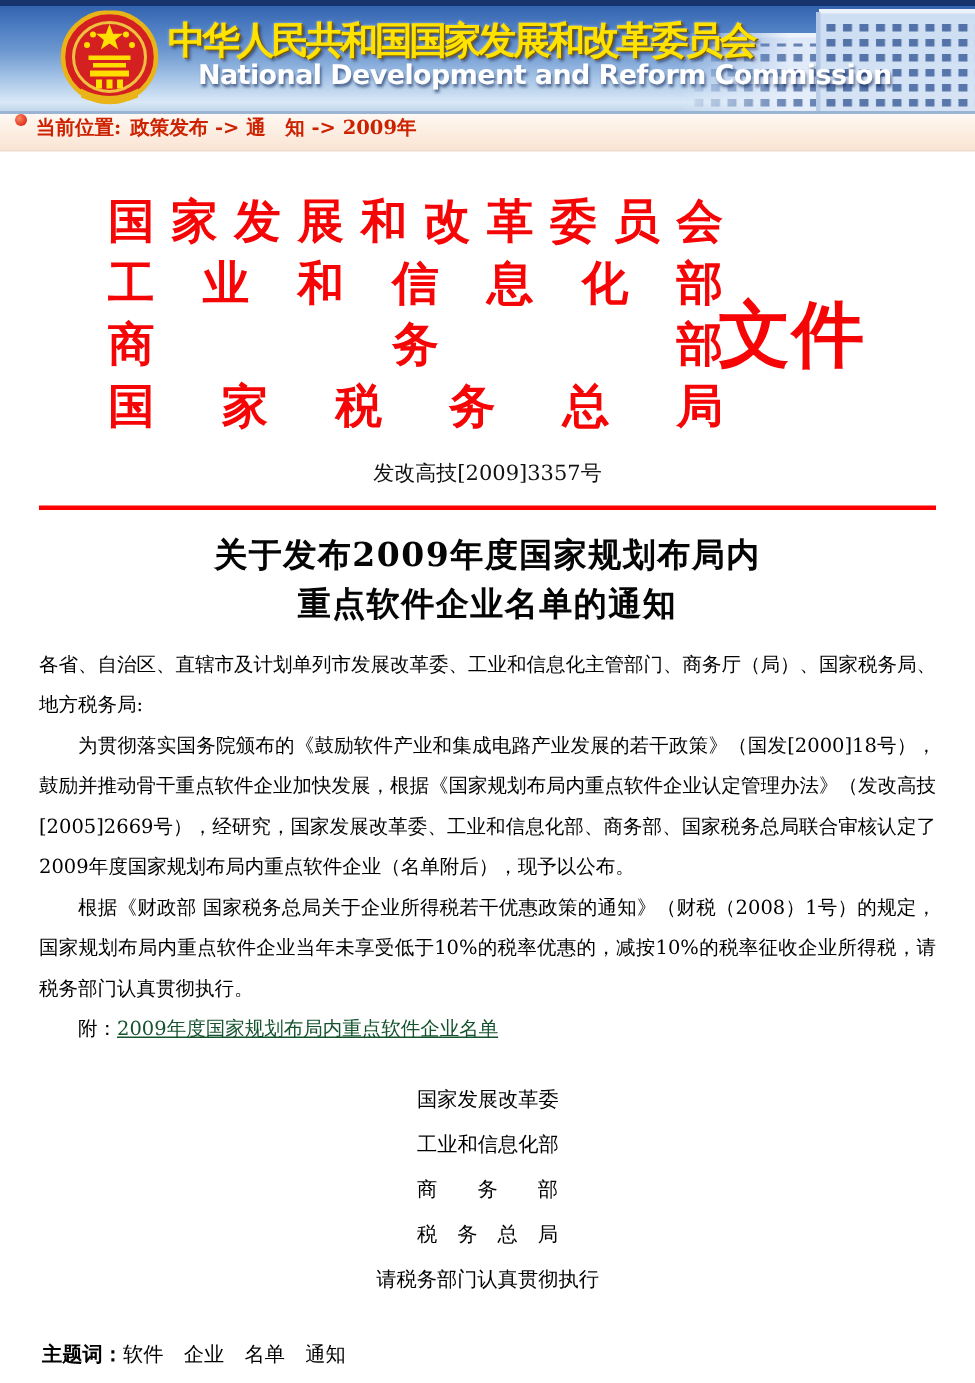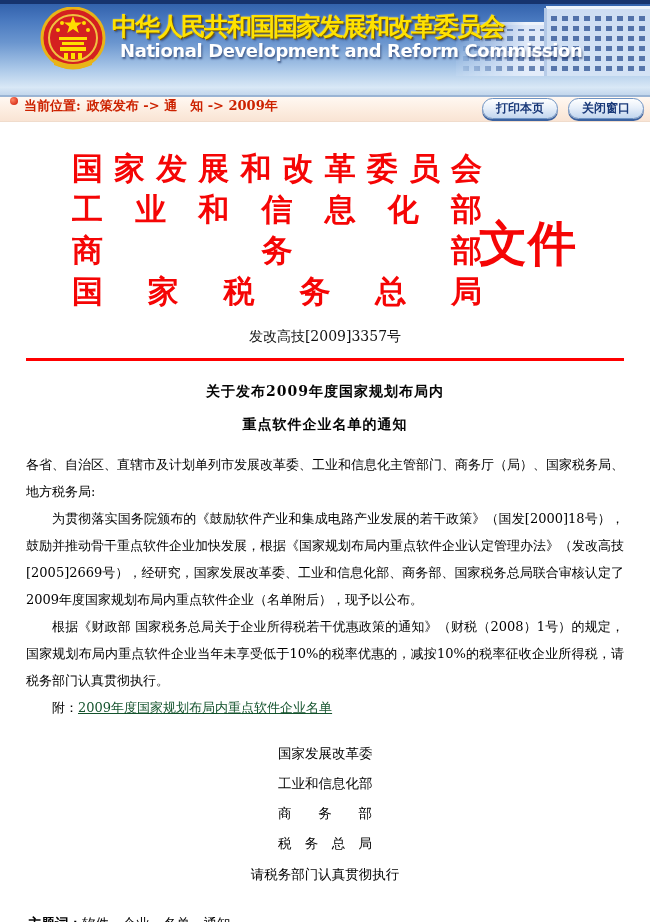--- a/index.html
+++ b/index.html
@@ -5,42 +5,42 @@
   * { margin: 0; padding: 0; box-sizing: border-box; }
   html,body { background: #ffffff; }
   body {
     width: 650px; height: 922px; overflow: hidden; position: relative;
     font-family: "DejaVu Serif", "Liberation Serif", serif;
     color: #000;
   }
 
   
   .site-header {
-    position: relative; height: 97px;
+    position: relative; height: 76px;
     background: linear-gradient(180deg,#2d5ca8 0%,#4a7ac0 22%,#6b96cf 45%,#a9c7e8 72%,#d9e8f6 92%,#c2d6ec 100%);
     border-bottom: 2px solid #9ab4d4;
     overflow: hidden;
   }
   .top-strip { position:absolute; left:0; top:0; width:100%; height:4px; background:#16336e; }
   .building {
     position: absolute; right: 0; top: 4px; width: 200px; height: 72px;
     -webkit-mask-image: linear-gradient(to right, transparent 0, #000 38%);
     mask-image: linear-gradient(to right, transparent 0, #000 38%);
     opacity: .95;
   }
   .emblem { position: absolute; left: 40px; top: 7px; width: 66px; height: 64px; }
   .site-title-cn {
     position: absolute; left: 112px; top: 10px;
     font-size: 25px; font-weight: bold; letter-spacing: -2px;
     color: #ffe200;
     text-shadow: 1px 1px 0 #7a5a00, 2px 2px 2px rgba(0,0,40,.45), 0 0 2px rgba(255,255,255,.5);
     white-space: nowrap;
   }
   .site-title-en {
-    position: absolute; left: 120px; top: 40px;
+    position: absolute; left: 132px; top: 40px;
     font-family: "DejaVu Sans", "Liberation Sans", sans-serif;
     font-size: 18px; font-weight: bold; letter-spacing: -0.4px;
     color: #ffffff; text-shadow: 1px 2px 2px rgba(10,30,80,.6);
     white-space: nowrap;
   }
 
   
   .breadcrumb-bar {
     position: relative; height: 25px;
     background: linear-gradient(180deg,#fff8f2 0%,#fcecdf 60%,#f9e4d4 100%);
@@ -78,21 +78,21 @@
   .wenjian {
     position: absolute; left: 453px; top: 64px;
     font-family: "DejaVu Sans", "Liberation Sans", sans-serif;
     font-size: 48px; font-weight: bold; color: #f50505; letter-spacing: 1px;
     white-space: nowrap;
   }
 
   .doc-number { margin-top: 14px; text-align: center; font-size: 14px; color: #111; }
   .red-rule { margin-top: 12px; border: 0; border-top: 3px solid #ff0000; height: 0; }
 
-  .notice-title { margin-top: 14px; text-align: center; font-size: 14px; font-weight: bold; line-height: 33px; color: #050505; letter-spacing: 1px; }
+  .notice-title { margin-top: 14px; text-align: center; font-size: 22px; font-weight: bold; line-height: 33px; color: #050505; letter-spacing: 1px; }
 
   .body-text { margin-top: 10px; font-size: 13px; line-height: 27px; text-align: justify; color: #000; }
   .salutation { text-indent: 0; }
   .para { text-indent: 2em; }
   .attach { text-indent: 2em; }
   .attach .link { color: #14532d; text-decoration: underline; cursor: pointer; }
   .attach .label { color: #000; }
 
   .sign-block { margin-top: 18px; }
   .sign-line {
@@ -148,24 +148,20 @@
   </div>
 
   <div class="site-title-cn">中华人民共和国国家发展和改革委员会</div>
   <div class="site-title-en">National Development and Reform Commission</div>
 </div>
 
 <div class="breadcrumb-bar">
   <span class="bullet-icon"></span>
   <span class="crumb-label">当前位置:</span>
   <span class="crumb-path">政策发布 -&gt; 通　知 -&gt; 2009年</span>
-  <div class="bar-buttons">
-    <button class="pill-btn">打印本页</button>
-    <button class="pill-btn">关闭窗口</button>
-  </div>
 </div>
 
 <div class="doc">
 
   <div class="letterhead">
     <div class="agency-col">
       <div class="agency-line">
           <span>国</span>
           <span>家</span>
           <span>发</span>

